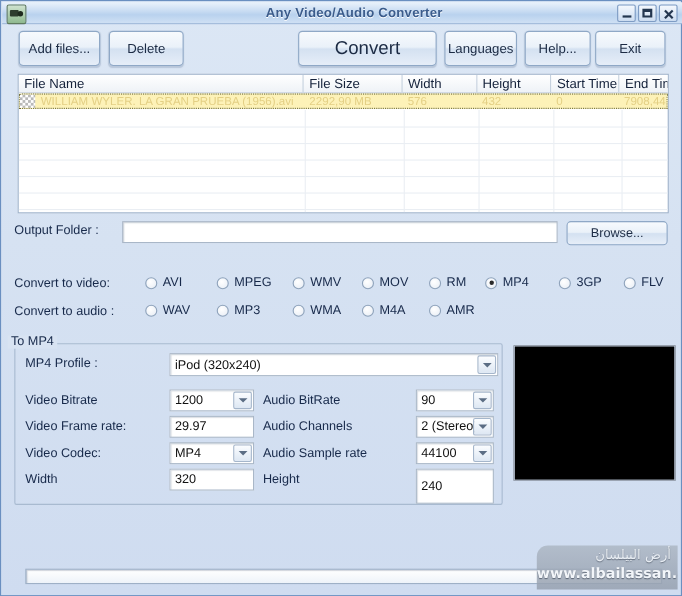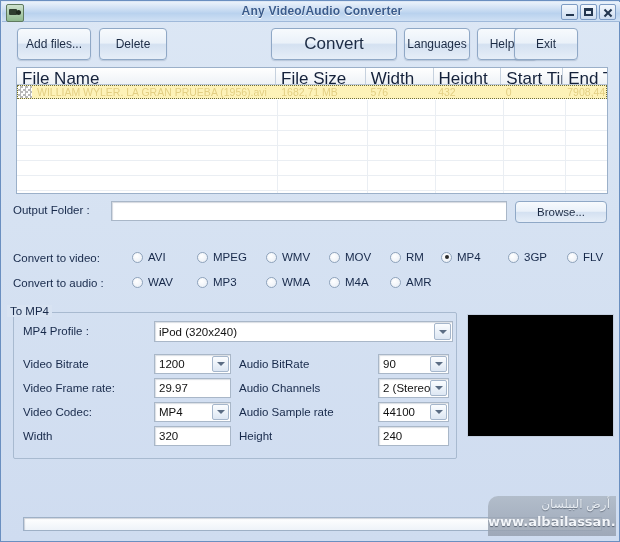--- a/index.html
+++ b/index.html
@@ -68,21 +68,21 @@
     position:absolute;left:15px;top:66px;width:592px;height:127px;
     background:#fff;border:1px solid #9bb0c9;box-sizing:border-box;
     overflow:hidden;
   }
   .lv-head{
     display:flex;height:17px;box-sizing:border-box;
     background:linear-gradient(to bottom,#ffffff,#eef2f7);
     border-bottom:1px solid #b9c6d6;
   }
   .lv-head div{
-    font-size:17px;color:#14213a;padding:1px 0 0 5px;box-sizing:border-box;
+    font-size:12px;color:#14213a;padding:1px 0 0 5px;box-sizing:border-box;
     border-right:1px solid #c6d1de;white-space:nowrap;overflow:hidden;
   }
   .lv-head div:last-child{border-right:none;}
   .lv-row{
     display:flex;height:14px;box-sizing:border-box;
     background:#fdf2b8;
     border:1px dotted #6b6b3a;
   }
   .lv-row div{
     font-size:10.5px;color:#e3cf84;padding:0 0 0 5px;box-sizing:border-box;
@@ -194,37 +194,37 @@
         </div>
     </div>
   </div>
 
   <div class="toolbar" id="toolbar">
       <div class="tbtn" style="left: 16px; width: 74px;">Add files...</div>
       <div class="tbtn" style="left: 98px; width: 68px;">Delete</div>
       <div class="tbtn big" style="left: 270px; width: 126px;">Convert</div>
       <div class="tbtn" style="left: 403px; width: 66px;">Languages</div>
       <div class="tbtn" style="left: 476px; width: 60px;">Help...</div>
-      <div class="tbtn" style="left: 513px; width: 64px;">Exit</div>
+      <div class="tbtn" style="left: 540px; width: 64px;">Exit</div>
     </div>
 
   <div class="listview">
     <div class="lv-head" id="lv-head">
         <div style="width: 260px;">File Name</div>
         <div style="width: 90px;">File Size</div>
         <div style="width: 68px;">Width</div>
         <div style="width: 68px;">Height</div>
         <div style="width: 62px;">Start Time</div>
         <div style="width: 44px;">End Time</div>
       </div>
     <div id="lv-rows">
         <div class="lv-row">
           <div class="ic"></div>
           <div style="width: 246px;">WILLIAM WYLER. LA GRAN PRUEBA (1956).avi</div>
-          <div style="width: 90px;">1682,71 MB</div>
+          <div style="width: 90px;">2292,90 MB</div>
           <div style="width: 68px;">576</div>
           <div style="width: 68px;">432</div>
           <div style="width: 62px;">0</div>
           <div style="width: 44px;">7908,44</div>
         </div>
       </div>
     <div class="lv-grid" id="lv-grid">
         <div class="hline" style="top: 15px;"></div>
         <div class="hline" style="top: 30px;"></div>
         <div class="hline" style="top: 45px;"></div>
@@ -342,21 +342,21 @@
     <span class="arrow"></span>
   </div>
 
   <div class="lbl" style="left:238px;top:405px;">Audio Sample rate</div>
   <div class="field combo" style="left:377px;top:401px;width:71px;height:20px;">
     <span>44100</span>
     <span class="arrow"></span>
   </div>
 
   <div class="lbl" style="left:238px;top:429px;">Height</div>
-  <div class="field" style="left:377px;top:425px;width:71px;height:20px;">240</div>
+  <div class="field" style="left:377px;top:425px;width:71px;height:32px;">240</div>
 
   <div class="preview"></div>
 
   <div class="progress"></div>
 
   <div class="watermark">
     <div class="wm-ar">أرض البيلسان</div>
     <div class="wm-url">www.albailassan.com</div>
   </div>
 

